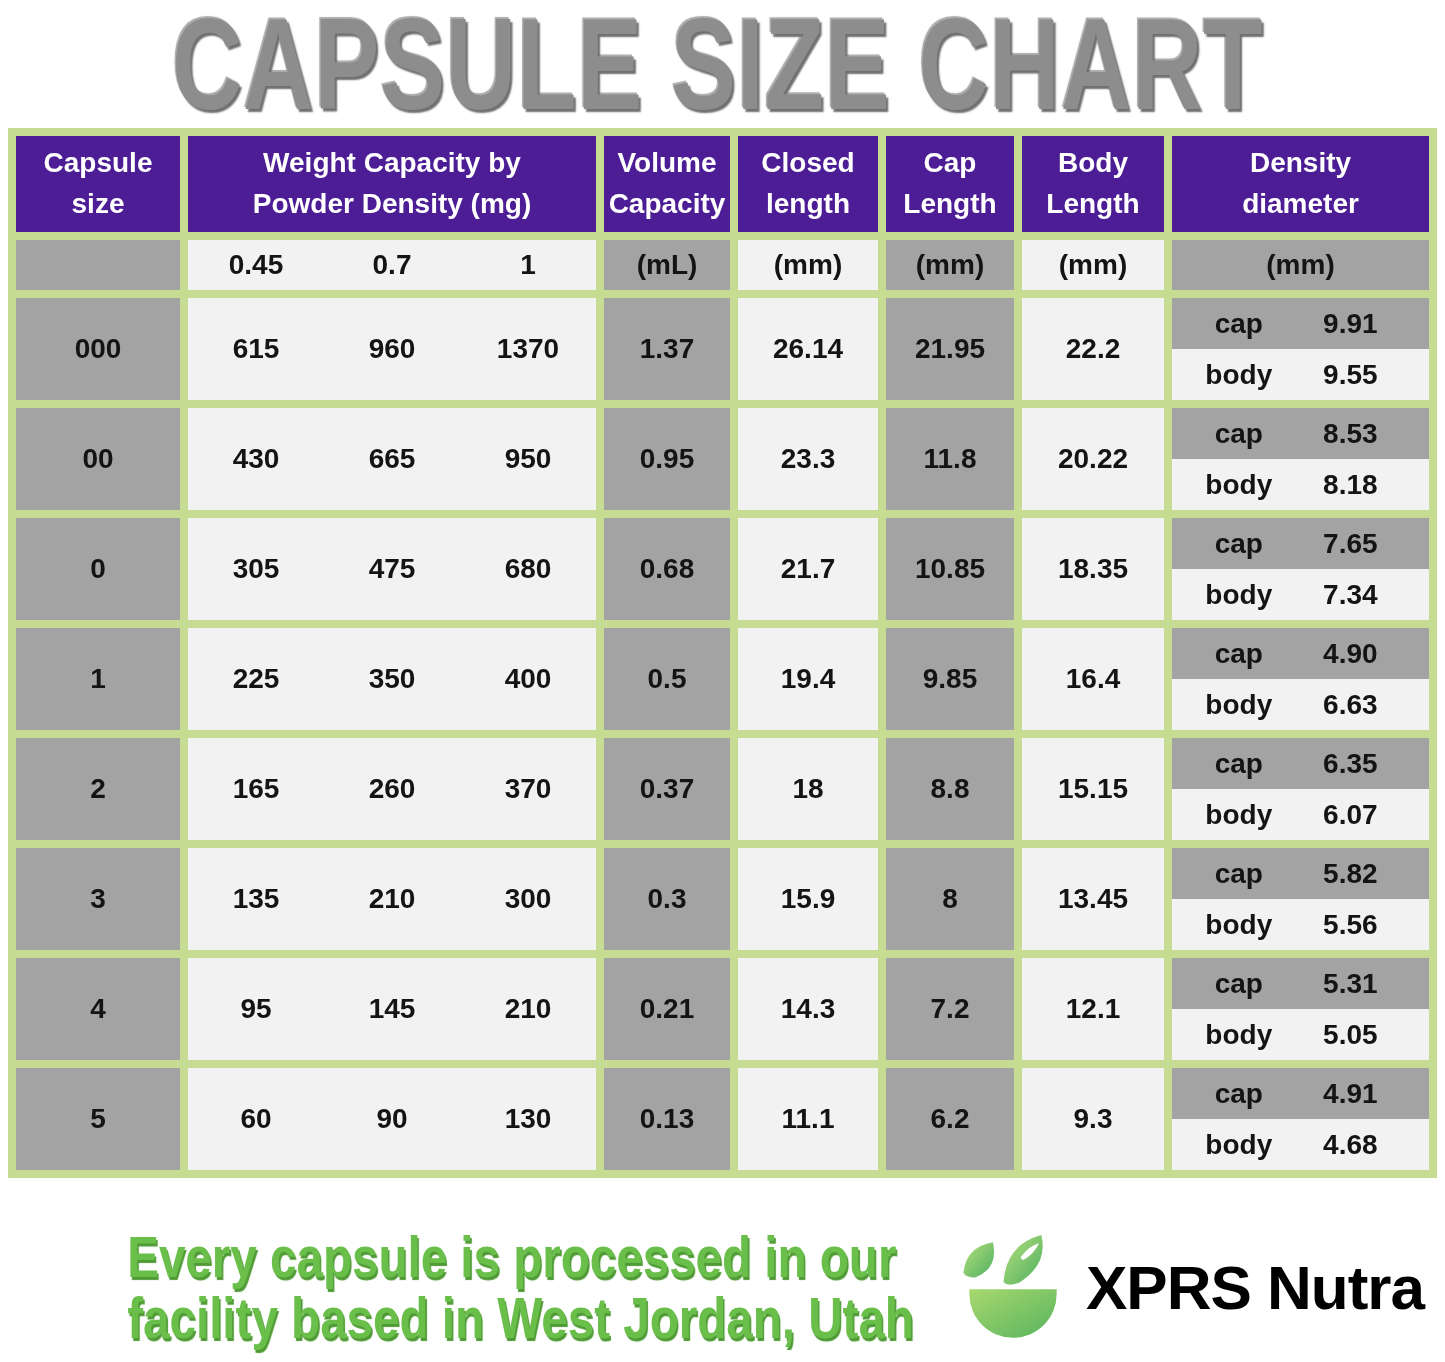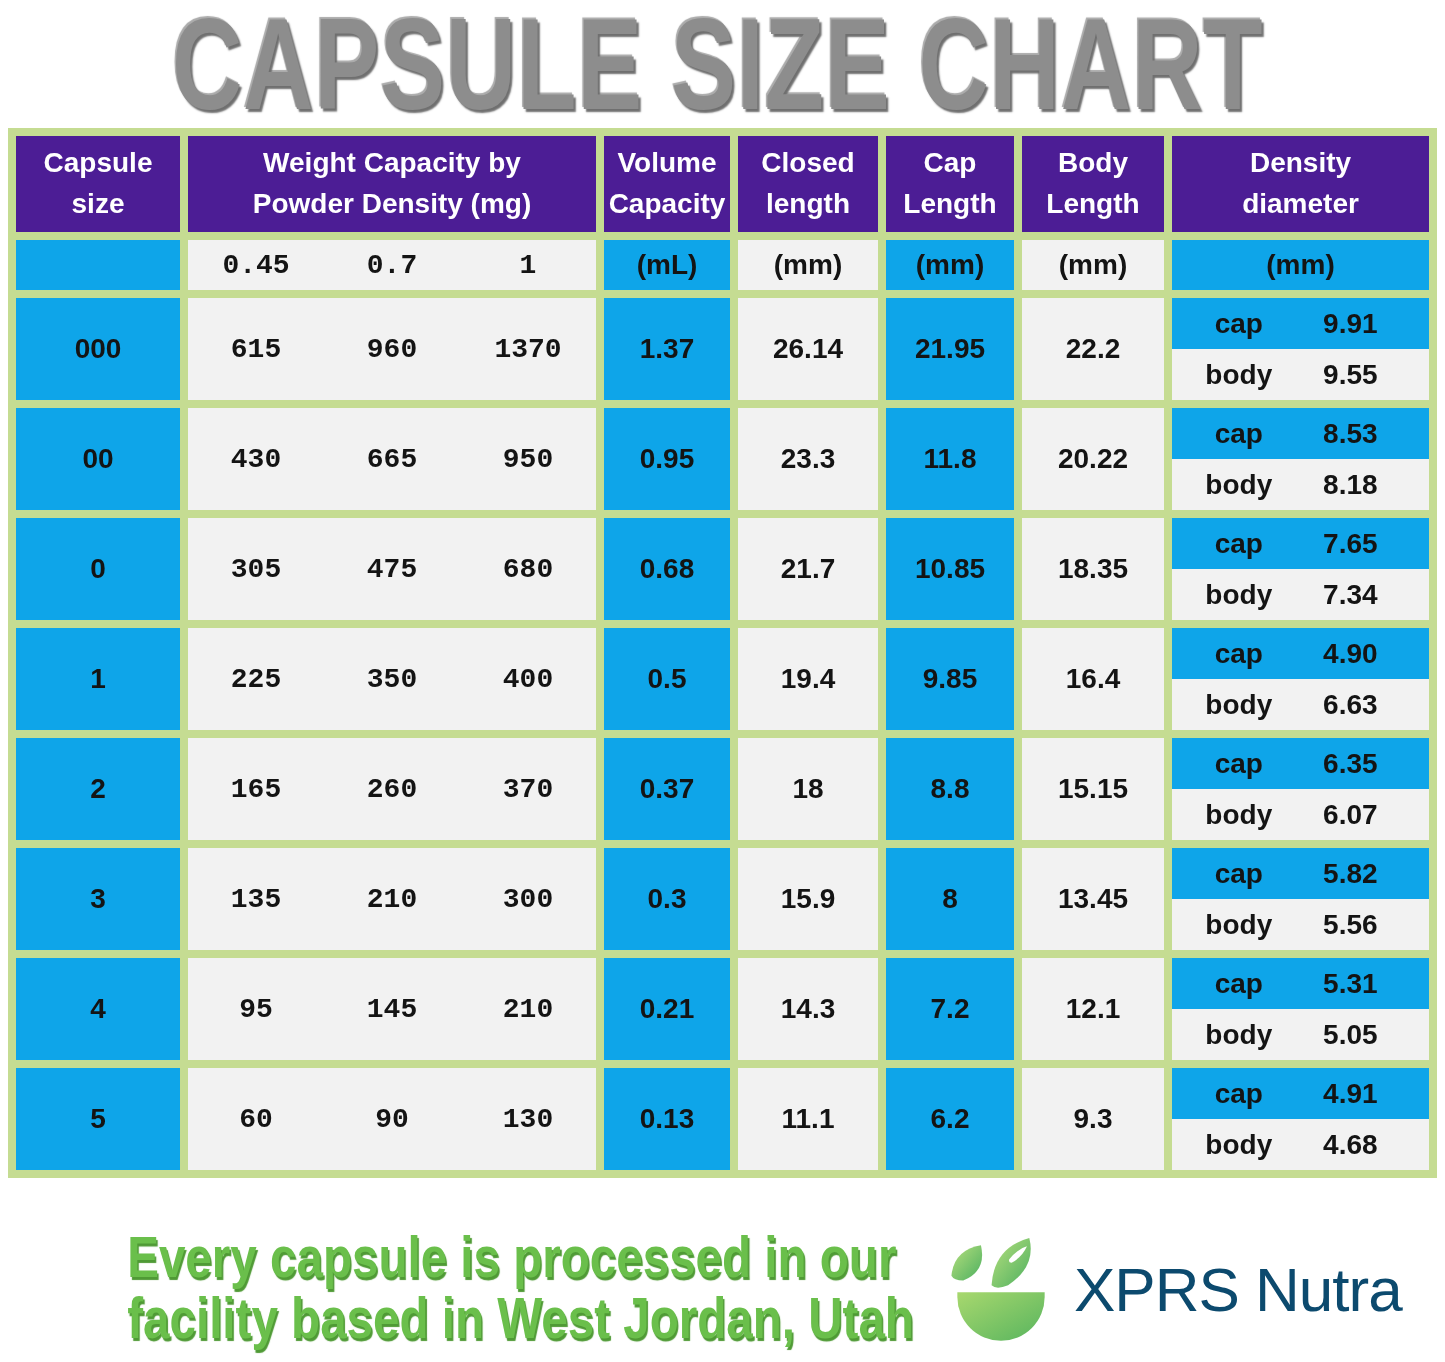--- a/index.html
+++ b/index.html
@@ -36,46 +36,46 @@
 
   td {
     text-align: center; vertical-align: middle;
     font-weight: bold; font-size: 28px; color: #141414;
     padding: 0;
   }
   tr.hdr-row td { height: 96px; background: #4c1d95; color: #ffffff; line-height: 1.45; }
   tr.sub-row td { height: 50px; }
   tr.data-row td { height: 102px; }
 
-  .bg-gray  { background: #0ea5e9; }
+  .bg-gray  { background: #a3a3a3; }
   .bg-light { background: #f2f2f2; }
 
-  .thirds { display: flex; width: 100%; font-family: Liberation Mono, monospace; }
+  .thirds { display: flex; width: 100%; }
   .thirds span { flex: 1 1 33.33%; text-align: center; }
 
   td.ext-cell { padding: 0; background: transparent; }
   .ext-wrap { display: flex; flex-direction: column; width: 100%; height: 102px; }
   .ext-row { flex: 1 1 50%; display: flex; align-items: center; }
   .ext-label { flex: 0 0 52%; text-align: center; }
   .ext-val   { flex: 0 0 28%; text-align: right; }
 
   
-  .footer { display: flex; align-items: flex-end; margin-top: 48px; }
+  .footer { display: flex; align-items: center; margin-top: 48px; gap: 12px; }
   .footer-text {
     width: 880px; margin-left: 48px; text-align: center;
     font-size: 58px; font-weight: bold; line-height: 1.06;
     color: #6abf4b;
     transform: scaleX(0.82); transform-origin: center;
     text-shadow: 2px 3px 1px #4f9a35;
     white-space: nowrap;
   }
   .logo { display: flex; align-items: center; margin-left: 10px; }
   .logo svg { width: 126px; height: 118px; }
   .brand-name {
-    font-size: 62px; font-weight: normal; color: #0c4a6e;
+    font-size: 62px; font-weight: bold; color: #000000;
     letter-spacing: -1px; margin-left: 10px; white-space: nowrap;
   }
 </style>
 </head>
 <body>
 
 <div class="title-wrap">
   <div class="title">CAPSULE SIZE CHART</div>
 </div>
 

